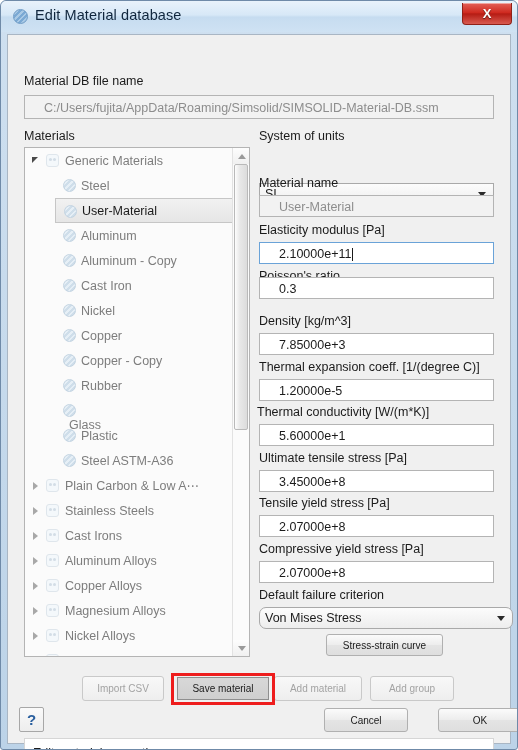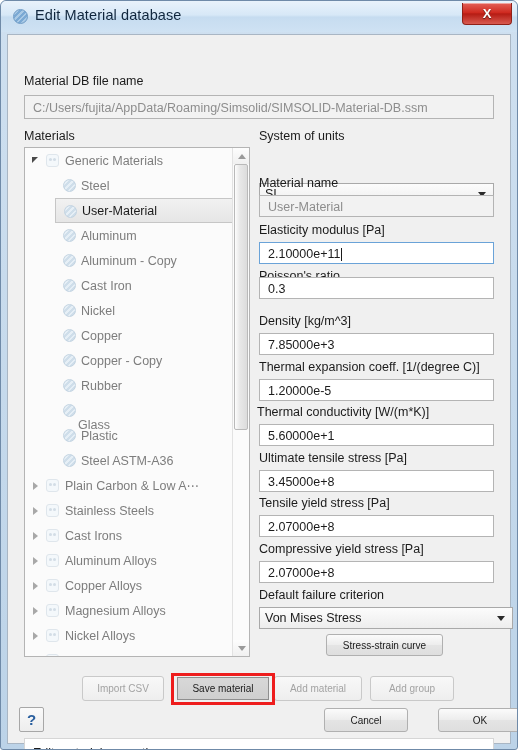--- a/index.html
+++ b/index.html
@@ -75,21 +75,21 @@
     color: #1b1b1b;
     white-space: nowrap;
   }
 
   .field {
     position: absolute;
     background: #ffffff;
     border: 1px solid #b4b4b4;
     font-size: 12.5px;
     color: #1b1b1b;
-    padding: 2px 4px 0 8px;
+    padding: 2px 4px 0 19px;
     display: flex; align-items: center;
     overflow: hidden;
     white-space: nowrap;
   }
   .field.readonly { background: #f2f2f2; color: #8d8d8d; }
   .field.focused { border: 1px solid #6aa3d8; }
   .caret {
     display: inline-block;
     width: 1px; height: 13px;
     background: #1b1b1b;
@@ -324,21 +324,21 @@
           <div class="trow">
             <span class="mat-icon" style="left:38px;"></span>
             <span class="tlabel" style="left:56px;">Copper - Copy</span>
           </div>
           <div class="trow">
             <span class="mat-icon" style="left:38px;"></span>
             <span class="tlabel" style="left:56px;">Rubber</span>
           </div>
           <div class="trow">
             <span class="mat-icon" style="left:38px;"></span>
-            <span class="tlabel" style="left:53px;margin-top:28px;">Glass</span>
+            <span class="tlabel" style="left:44px;margin-top:28px;">Glass</span>
           </div>
           <div class="trow">
             <span class="mat-icon" style="left:38px;"></span>
             <span class="tlabel" style="left:56px;">Plastic</span>
           </div>
           <div class="trow">
             <span class="mat-icon" style="left:38px;"></span>
             <span class="tlabel" style="left:56px;">Steel ASTM-A36</span>
           </div>
           <div class="trow">
@@ -427,21 +427,21 @@
         <div class="field" style="left: 251px; top: 480px; width: 235px; height: 22px;">
           <span>2.07000e+8</span>
         </div>
         <div class="lbl" style="left: 251px; top: 506.5px;">Compressive yield stress [Pa]</div>
         <div class="field" style="left: 251px; top: 525.5px; width: 235px; height: 22px;">
           <span>2.07000e+8</span>
         </div>
       </div>
 
     <div class="lbl" style="left:251px; top:553px;">Default failure criterion</div>
-    <div class="combo" style="left:251px; top:572px; width:254px; height:22px;">
+    <div class="combo" style="left:251px; top:572px; width:254px; height:22px;border-radius:7px;">
       <span>Von Mises Stress</span>
       <span class="car"></span>
     </div>
 
     <div class="btn" style="left:318px; top:599px; width:117px; height:22px;">Stress-strain curve</div>
 
     <div class="btn disabled" style="left:74px; top:641px; width:82px; height:25px;">Import CSV</div>
     <div class="btn pressed" style="left:169px; top:642px; width:92px; height:23px;">Save material</div>
     <div class="btn disabled" style="left:266px; top:641px; width:88px; height:25px;">Add material</div>
     <div class="btn disabled" style="left:362px; top:641px; width:84px; height:25px;">Add group</div>

